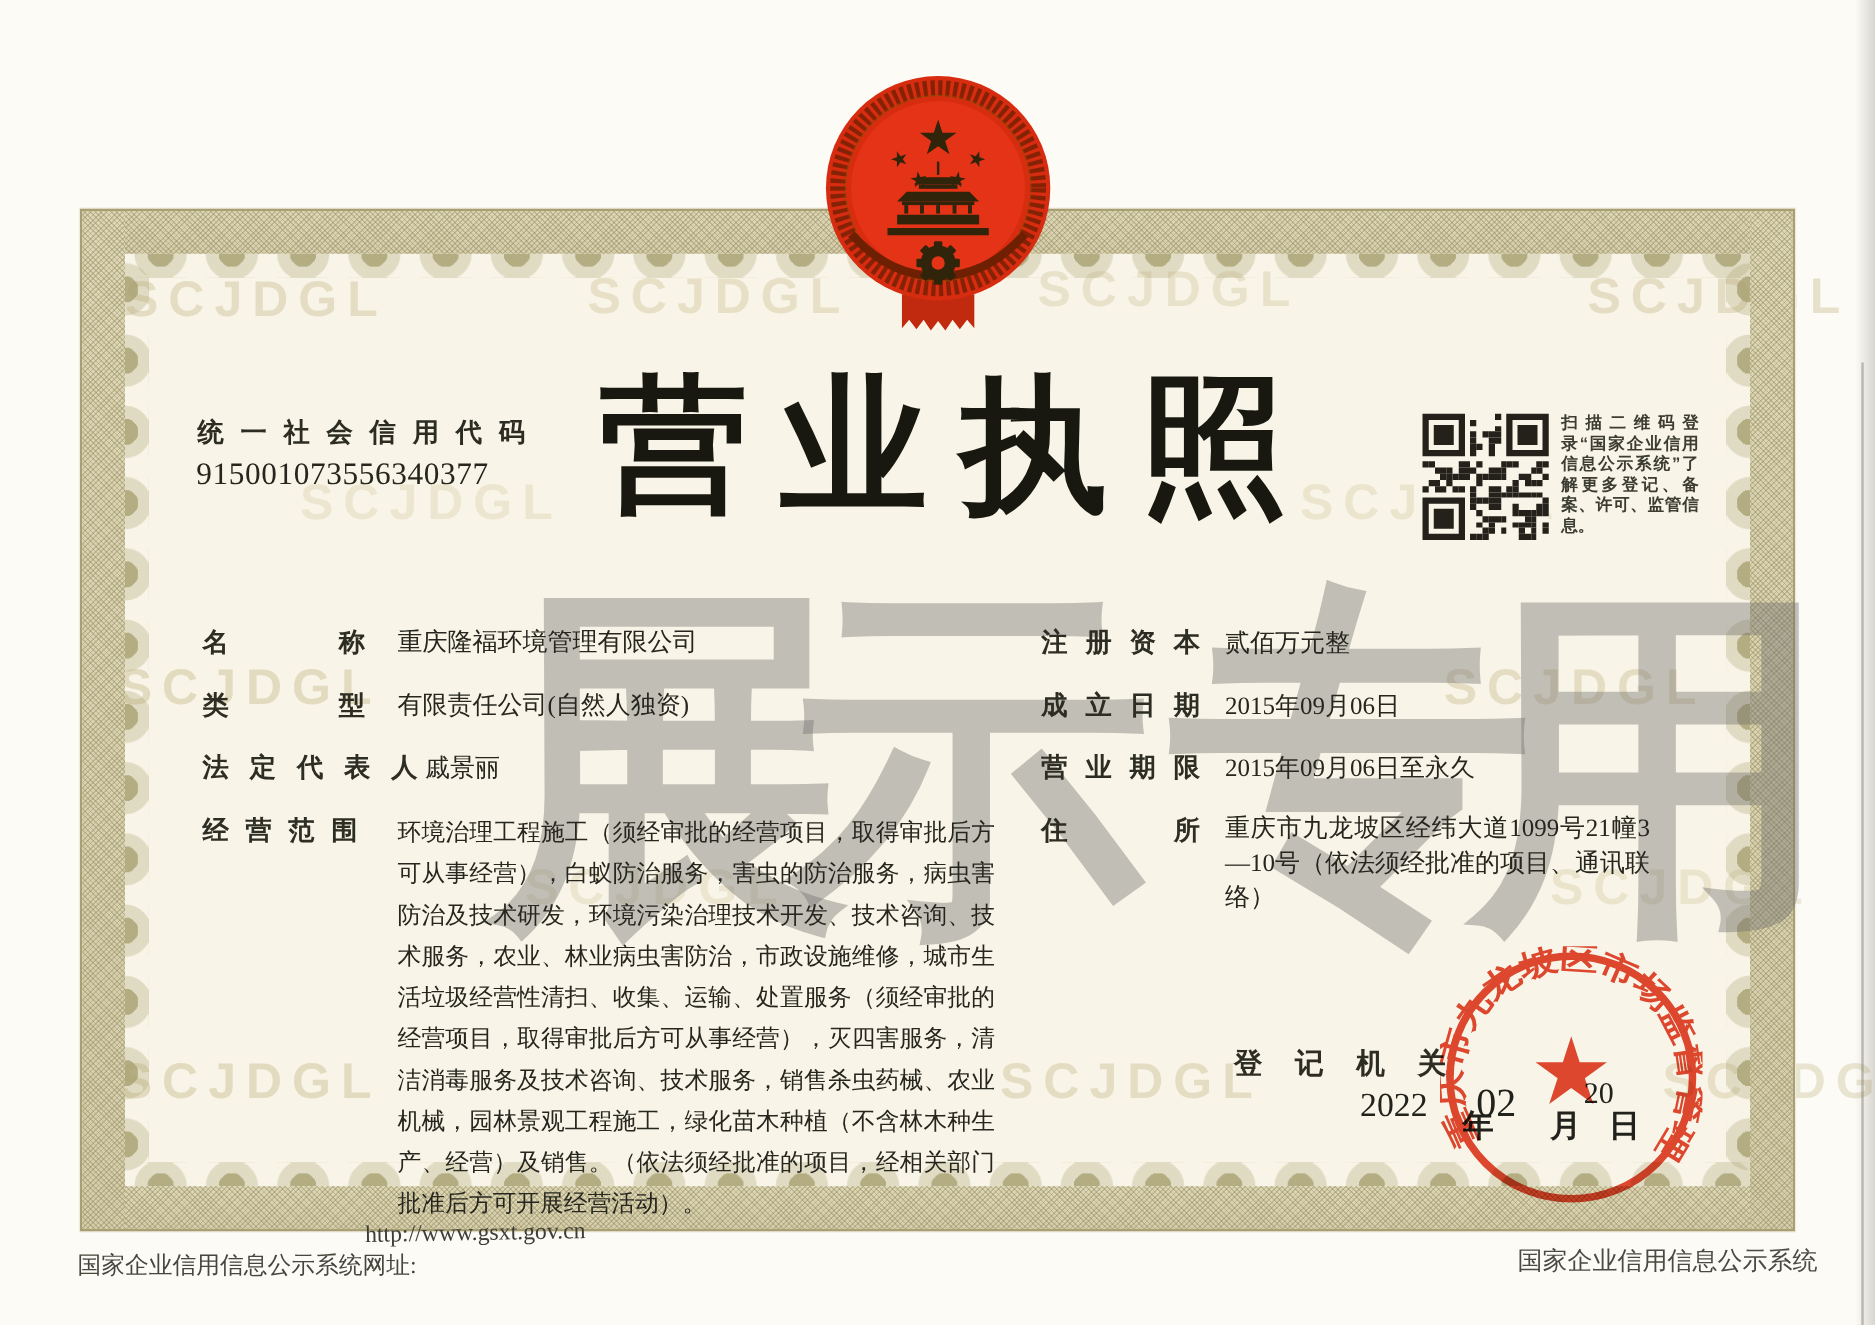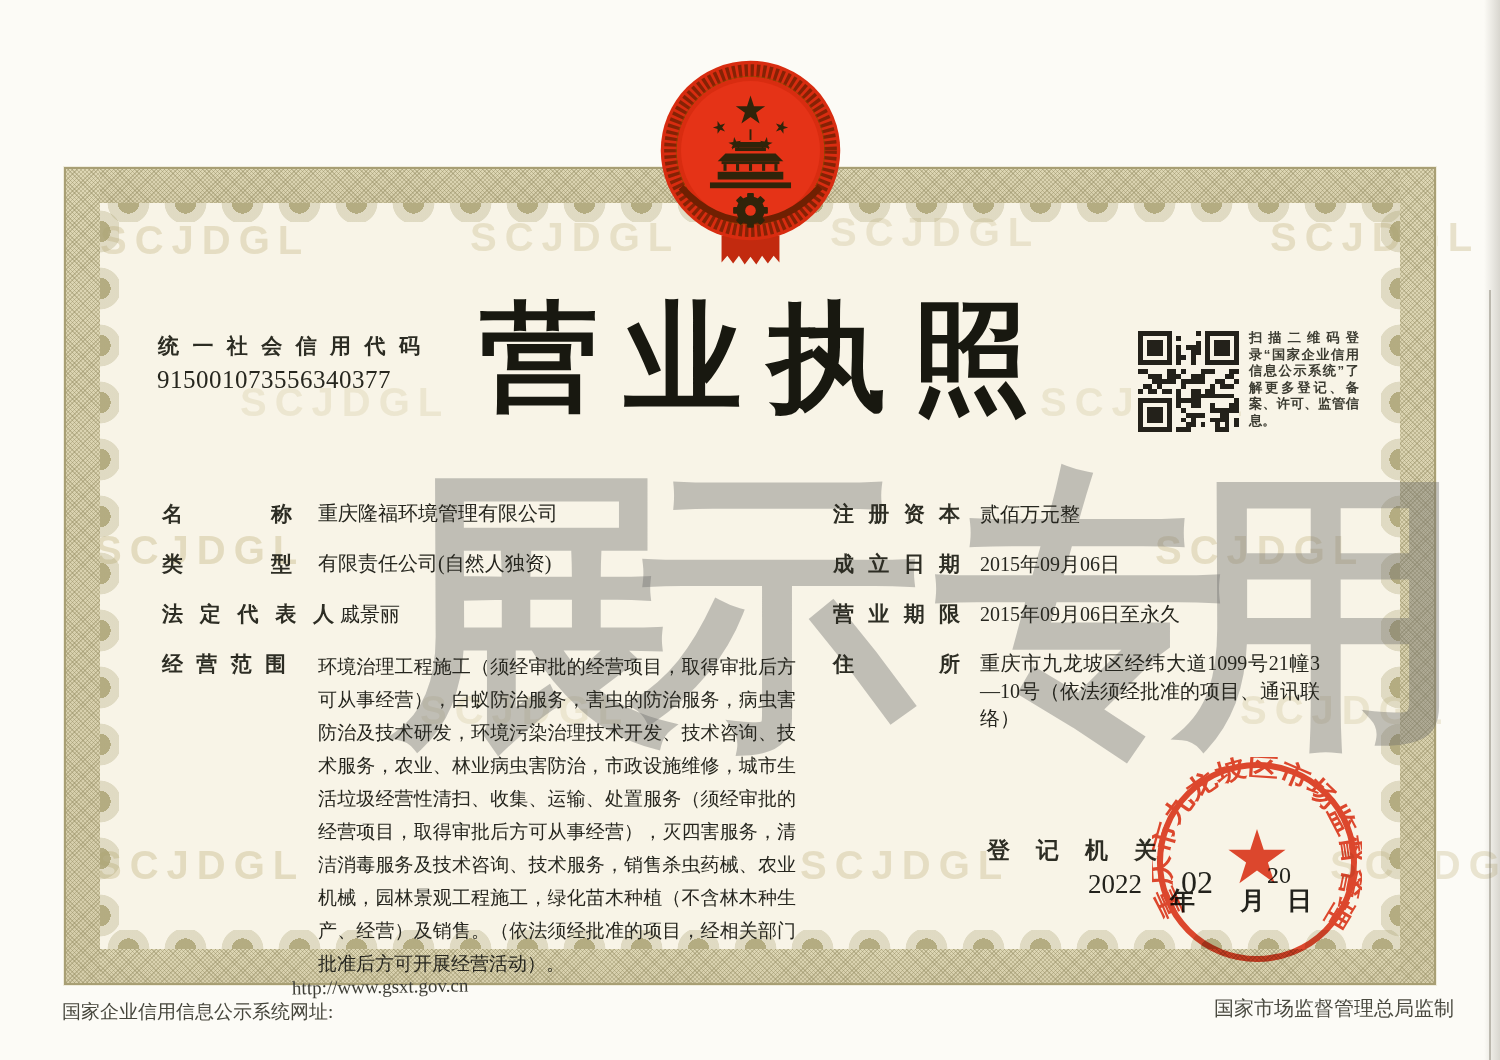--- a/index.html
+++ b/index.html
@@ -379,21 +379,21 @@
       </div>
     <div class="date" style="left:1088px;top:869px;font-size:27px">2022</div>
     <div class="date" style="left:1170px;top:884px;font-size:25px;font-family:'Liberation Sans',sans-serif;font-weight:bold">年</div>
     <div class="date" style="left:1181px;top:864px;font-size:32px">02</div>
     <div class="date" style="left:1240px;top:884px;font-size:25px;font-family:'Liberation Sans',sans-serif;font-weight:bold">月</div>
     <div class="date" style="left:1267px;top:862px;font-size:24px">20</div>
     <div class="date" style="left:1287px;top:884px;font-size:25px;font-family:'Liberation Sans',sans-serif;font-weight:bold">日</div>
 
     <div class="footer-left">国家企业信用信息公示系统网址:</div>
     <div class="footer-url">http://www.gsxt.gov.cn</div>
-    <div class="footer-right">国家市场监督管理总局监制</div>
+    <div class="footer-right">国家企业信用信息公示系统</div>
   </div>
 
   <svg class="seal" viewBox="0 0 210 210" opacity="0.92">
     <circle cx="105" cy="105" r="97" fill="none" stroke="#e13a1f" stroke-width="6"></circle>
     <path d="M0,-1 L0.2245,-0.309 L0.9511,-0.309 L0.3633,0.118 L0.5878,0.809 L0,0.382 L-0.5878,0.809 L-0.3633,0.118 L-0.9511,-0.309 L-0.2245,-0.309 Z" transform="translate(105,102) scale(30)" fill="#e13a1f"></path>
     <path id="sealarc" d="M 35 160 A 88 88 0 1 1 175 160" fill="none"></path>
     <text font-size="25" fill="#e13a1f" font-weight="bold" font-family="Liberation Sans, sans-serif">
       <textPath href="#sealarc" startOffset="6" lengthAdjust="spacingAndGlyphs" textLength="420">重庆市九龙坡区市场监督管理局</textPath>
     </text>
   </svg>

